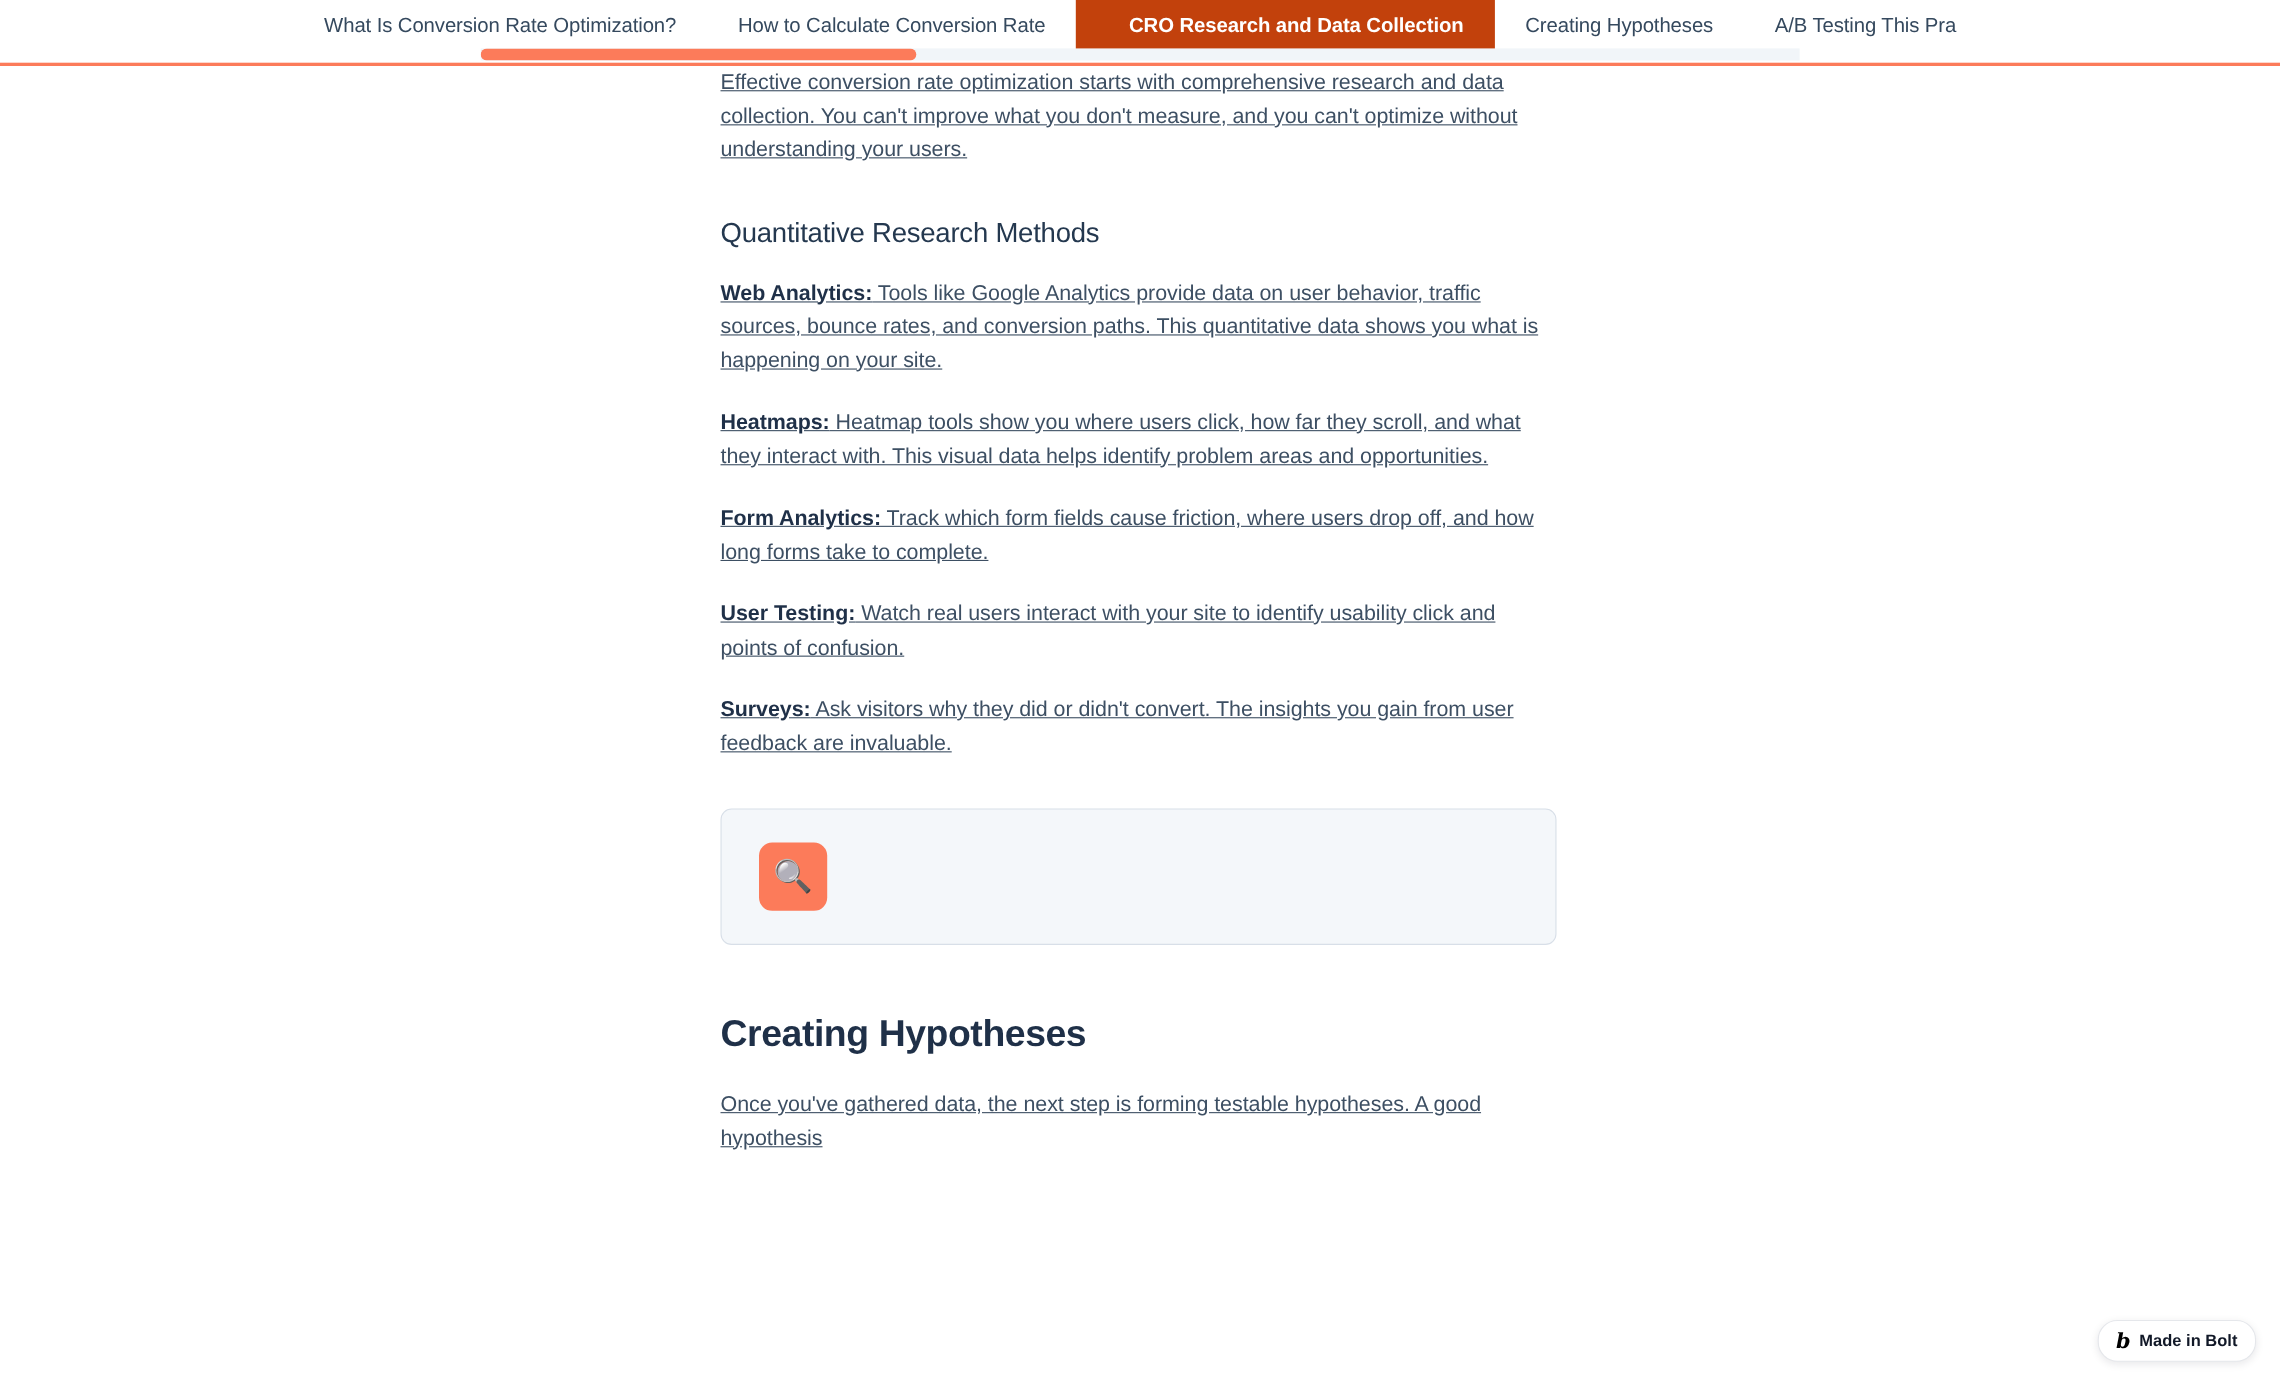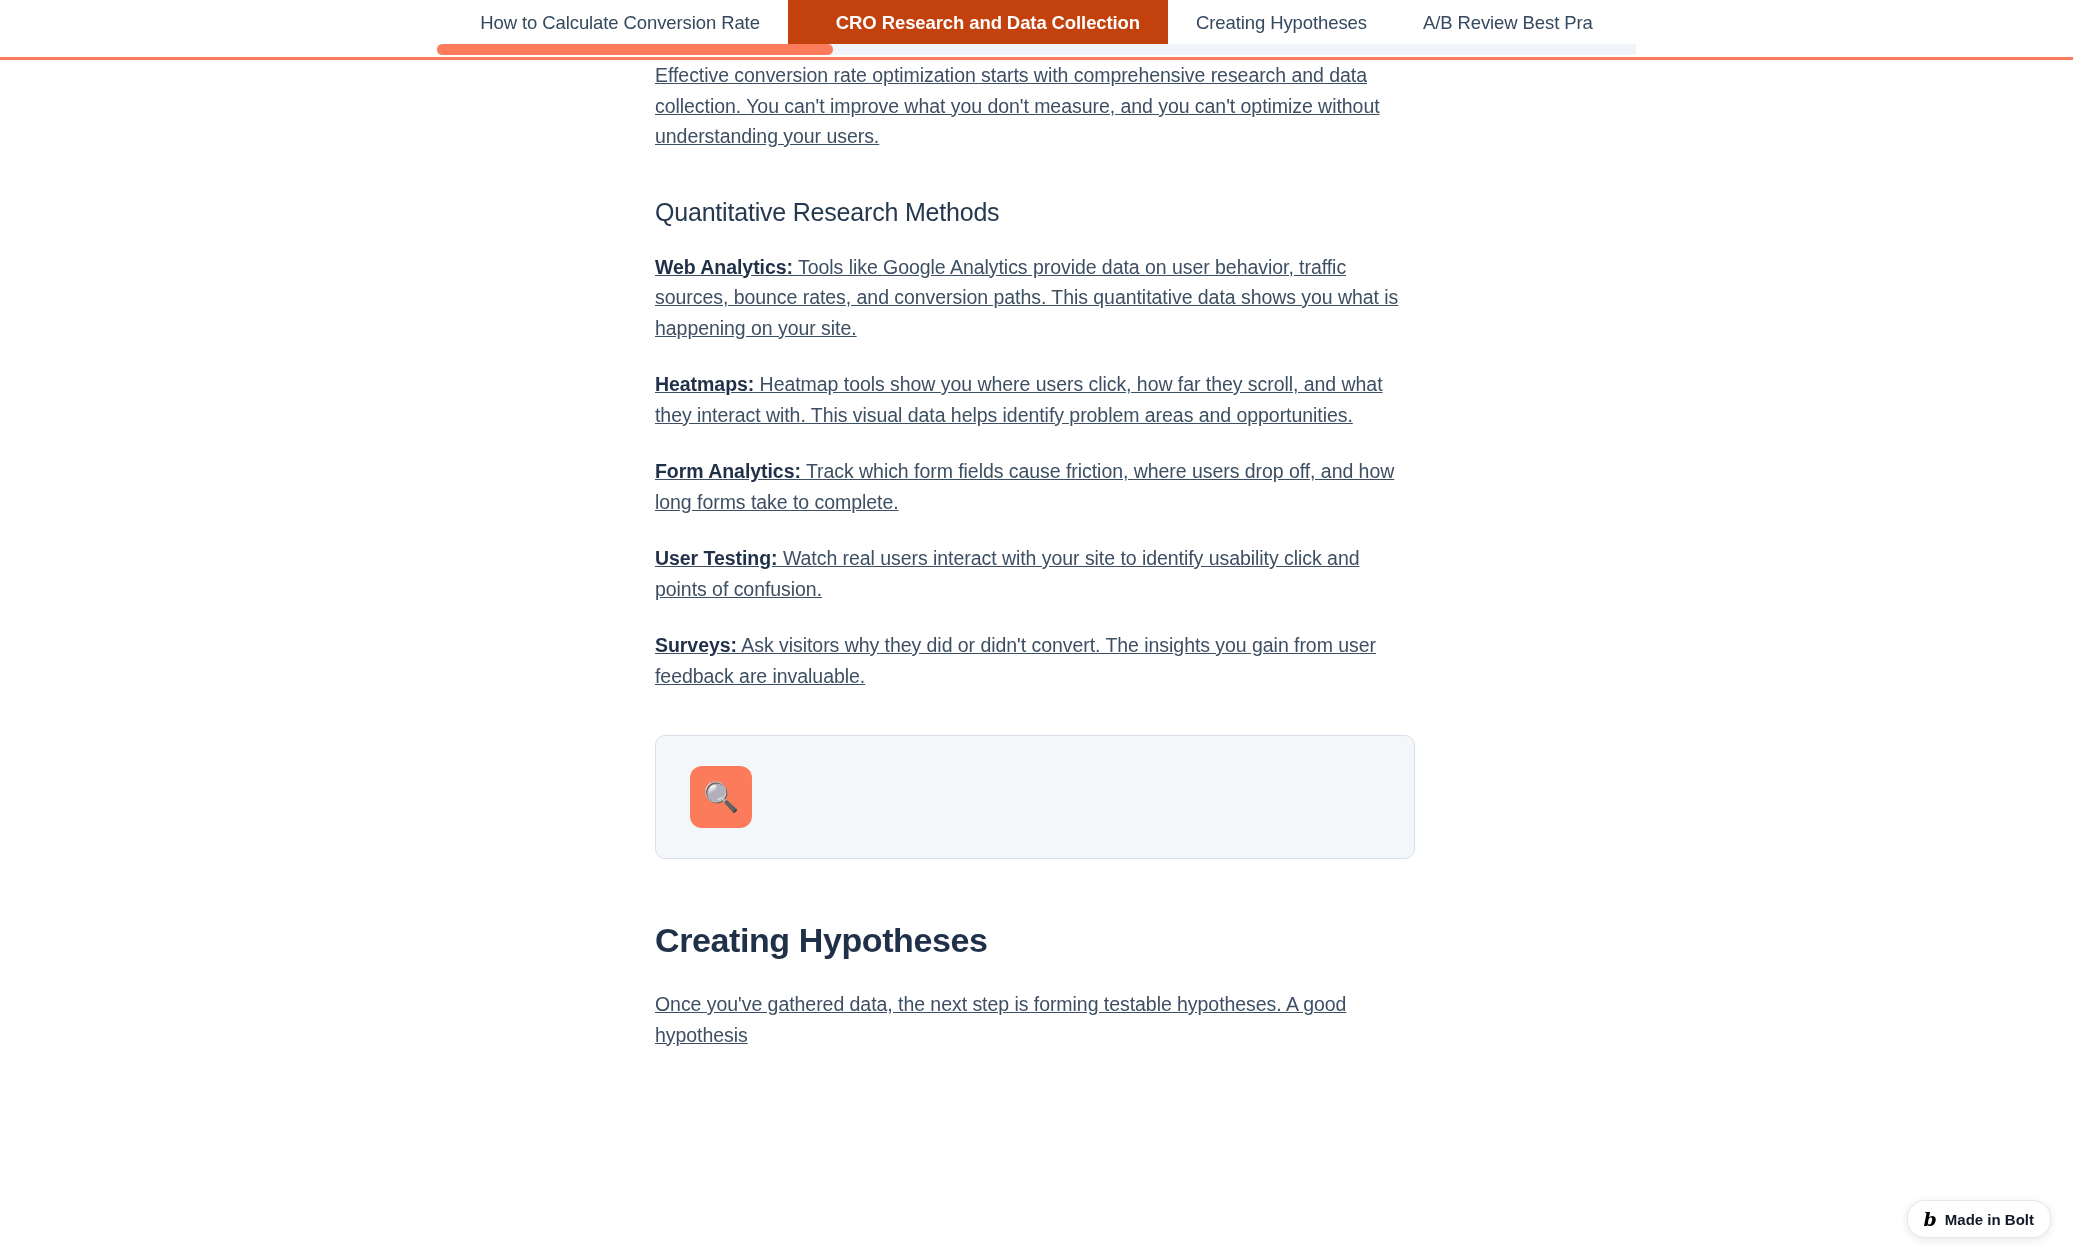--- a/index.html
+++ b/index.html
@@ -207,24 +207,25 @@
     line-height: 1;
     color: #000000;
   }
 </style>
 </head>
 <body>
 
 <div class="nav">
   <div class="nav-strip">
     <div class="nav-inner">
+      <button class="nav-tab">What Is Conversion Rate Optimization?</button>
       <button class="nav-tab">How to Calculate Conversion Rate</button>
       <button class="nav-tab active">CRO Research and Data Collection</button>
       <button class="nav-tab">Creating Hypotheses</button>
-      <button class="nav-tab">A/B Review Best Pra</button>
+      <button class="nav-tab">A/B Testing This Pra</button>
     </div>
   </div>
   <div class="progress-wrap">
     <div class="progress-fill" style="width: 33%;"></div>
   </div>
 </div>
 
 <div class="article">
 
   <p class="body">Effective conversion rate optimization starts with comprehensive research and data collection. You can't improve what you don't measure, and you can't optimize without understanding your users.</p>

